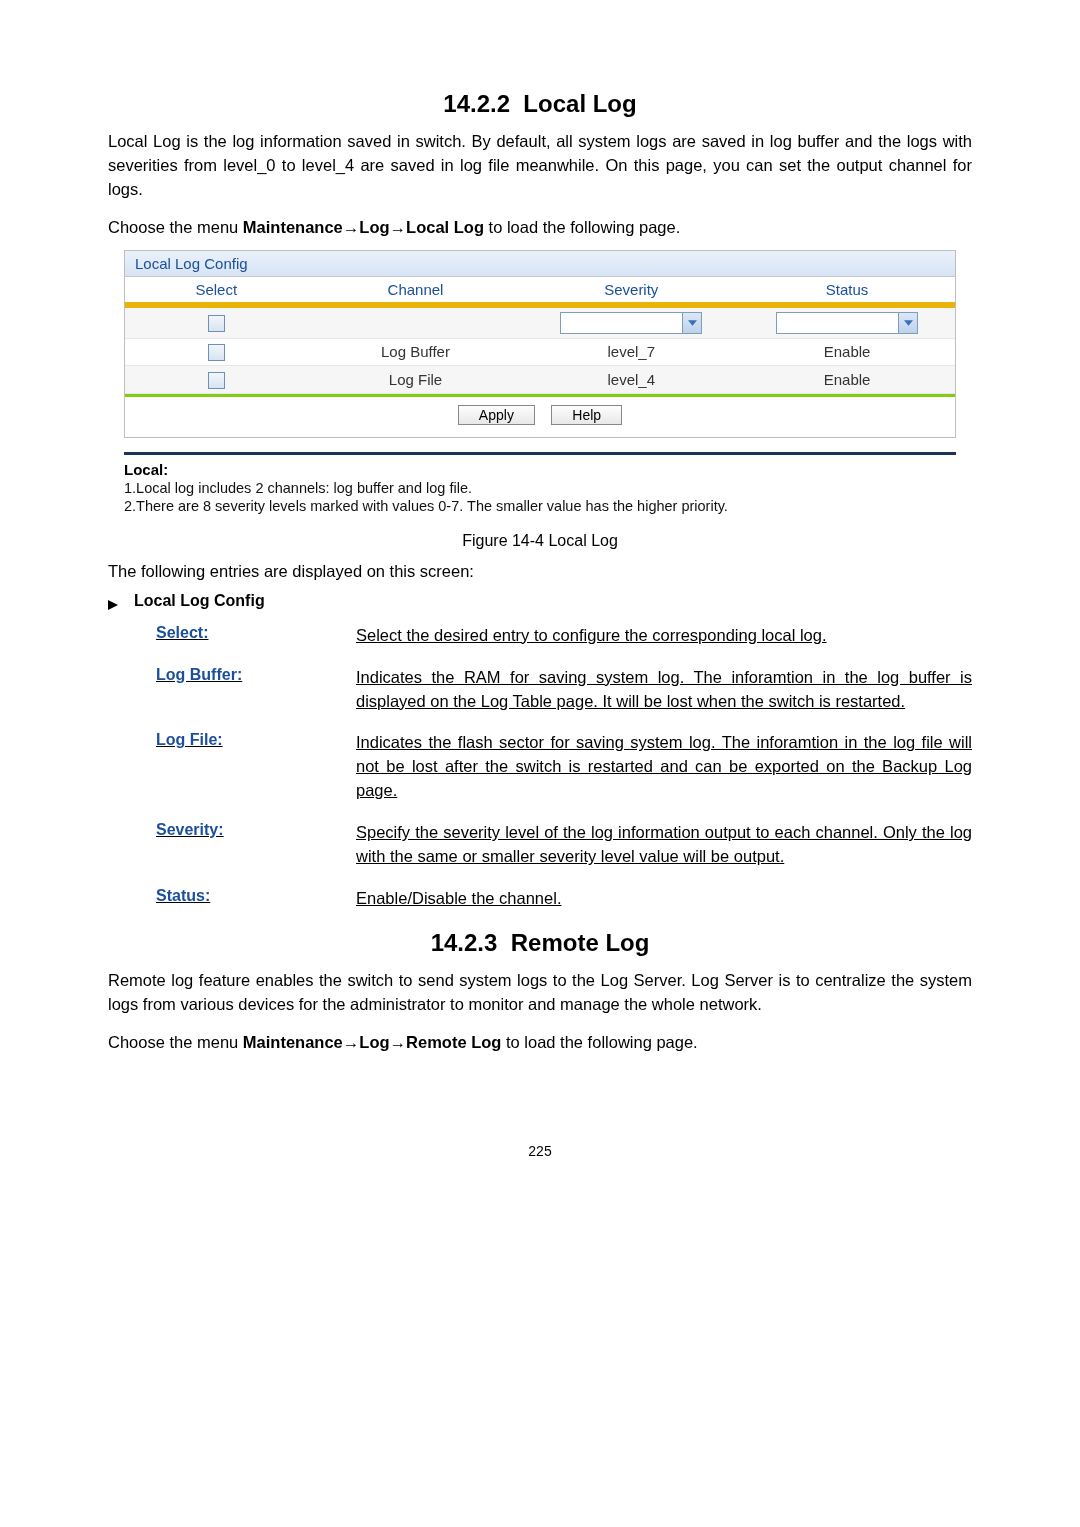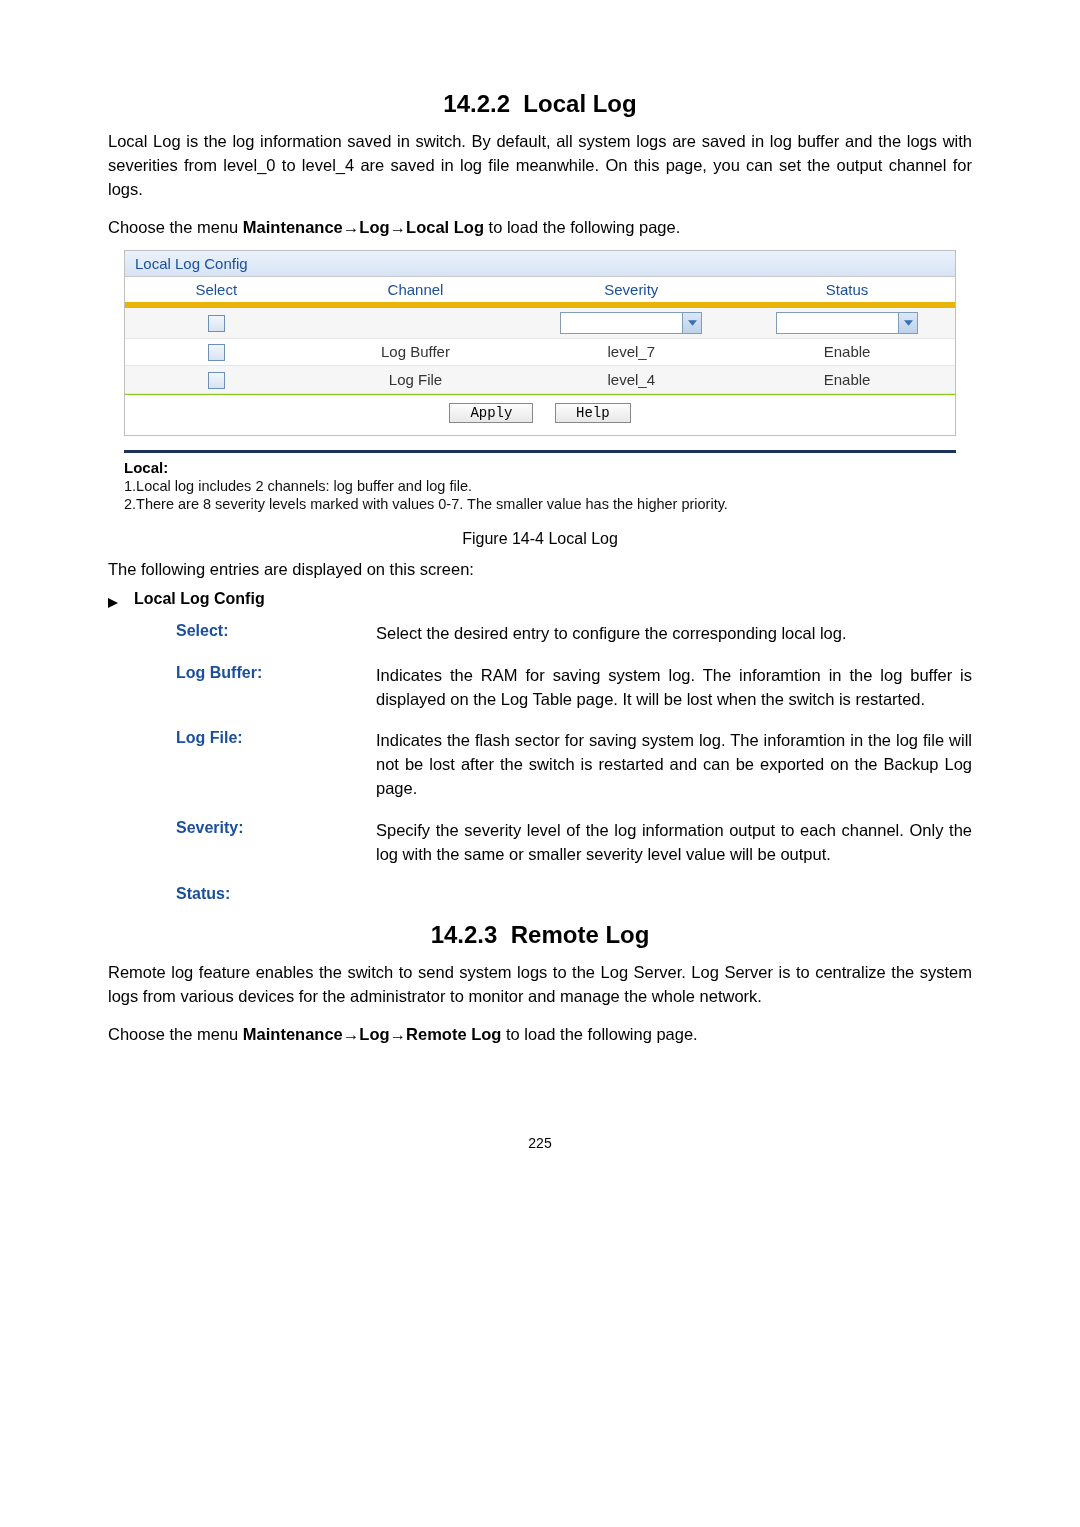--- a/index.html
+++ b/index.html
@@ -89,23 +89,22 @@
     display: inline-block;
     width: 15px;
     height: 15px;
     border: 1px solid #6d8fb9;
     background: linear-gradient(#f2f6fb, #d8e4f2);
     vertical-align: middle;
   }
   .btn-row {
     text-align: center;
     padding: 8px 0 12px 0;
-    border-top: 1px solid #84cc16;
+    border-top: 3px solid #84cc16;
     background: #fff;
-    font-family: Liberation Mono, monospace;
   }
   .btn {
     display: inline-block;
     border: 1px solid #888;
     background: linear-gradient(#fdfdfd, #e8e8e8);
     font-size: 14px;
     padding: 1px 20px;
     margin: 0 6px;
     cursor: pointer;
   }
@@ -142,21 +141,22 @@
     flex: 0 0 12px;
     margin-top: 4px;
   }
   .bullet-row .tri svg { width: 10px; height: 10px; }
   .bullet-row .label {
     font-weight: bold;
     font-size: 16px;
     margin-left: 14px;
   }
   .def-table {
-    margin-left: 68px;
+    margin-left: 48px;
+    text-decoration: underline;
   }
   .def-row {
     display: flex;
     margin: 10px 0 18px 0;
   }
   .def-term {
     flex: 0 0 200px;
     color: #1b4f9b;
     font-weight: bold;
     font-size: 16px;
@@ -275,20 +275,21 @@
     <div class="def-row">
       <div class="def-term">Log File:</div>
       <div class="def-desc">Indicates the flash sector for saving system log. The inforamtion in the log file will not be lost after the switch is restarted and can be exported on the Backup Log page.</div>
     </div>
     <div class="def-row">
       <div class="def-term">Severity:</div>
       <div class="def-desc">Specify the severity level of the log information output to each channel. Only the log with the same or smaller severity level value will be output.</div>
     </div>
     <div class="def-row">
       <div class="def-term">Status:</div>
+      <div class="def-desc">Enable/Disable the channel.</div>
     </div>
   </div>
 
   <h2 style="margin-top:8px;">
     <span>14.2.3</span>&nbsp;&nbsp;<span>Remote Log</span>
   </h2>
 
   <p>Remote log feature enables the switch to send system logs to the Log Server. Log Server is to centralize the system logs from various devices for the administrator to monitor and manage the whole network.</p>
 
   <p class="nav-path">

